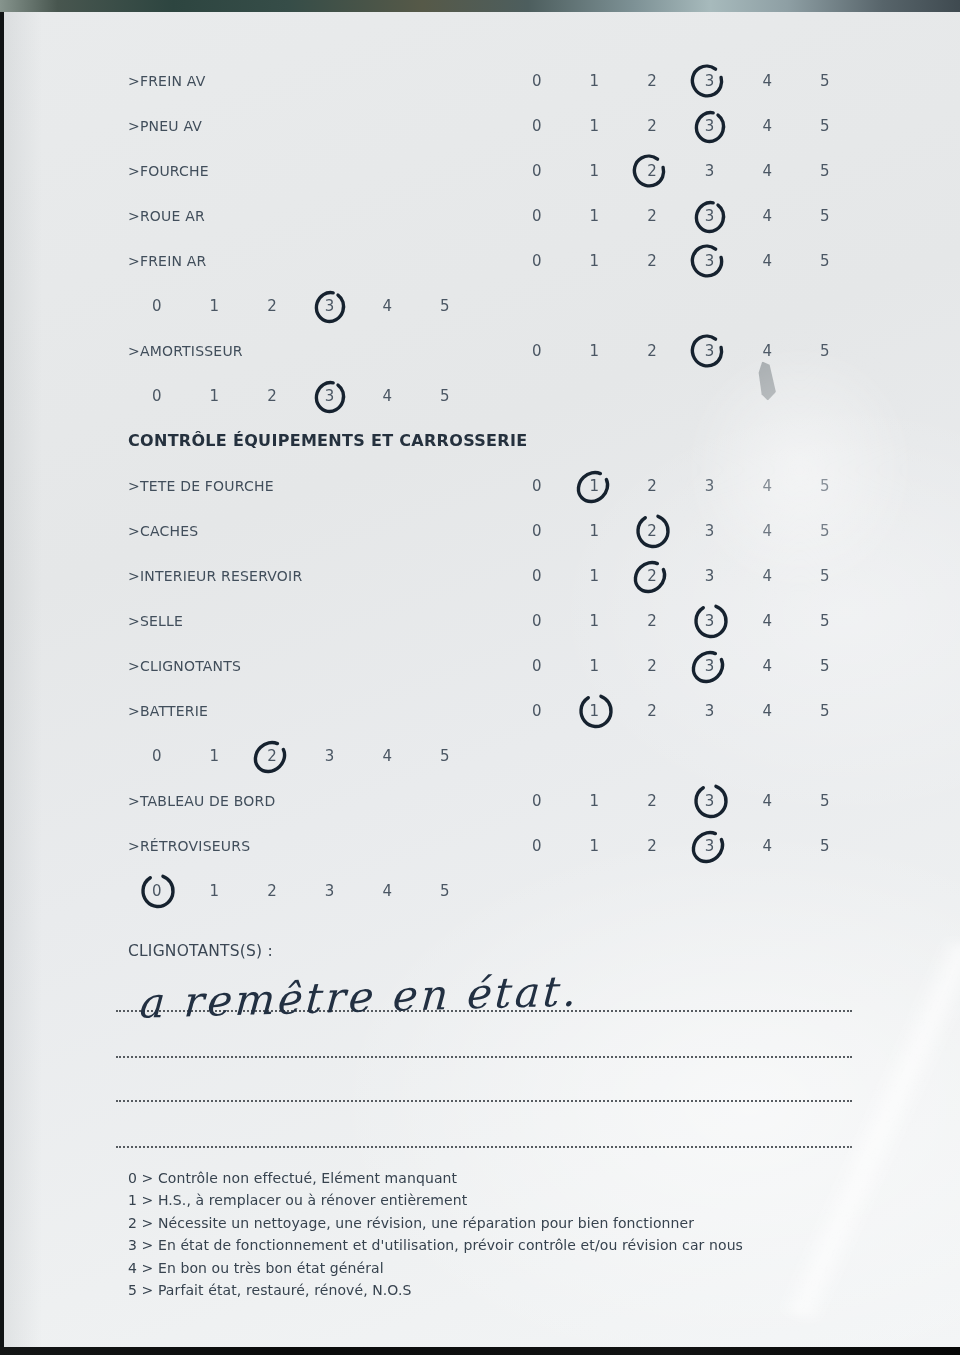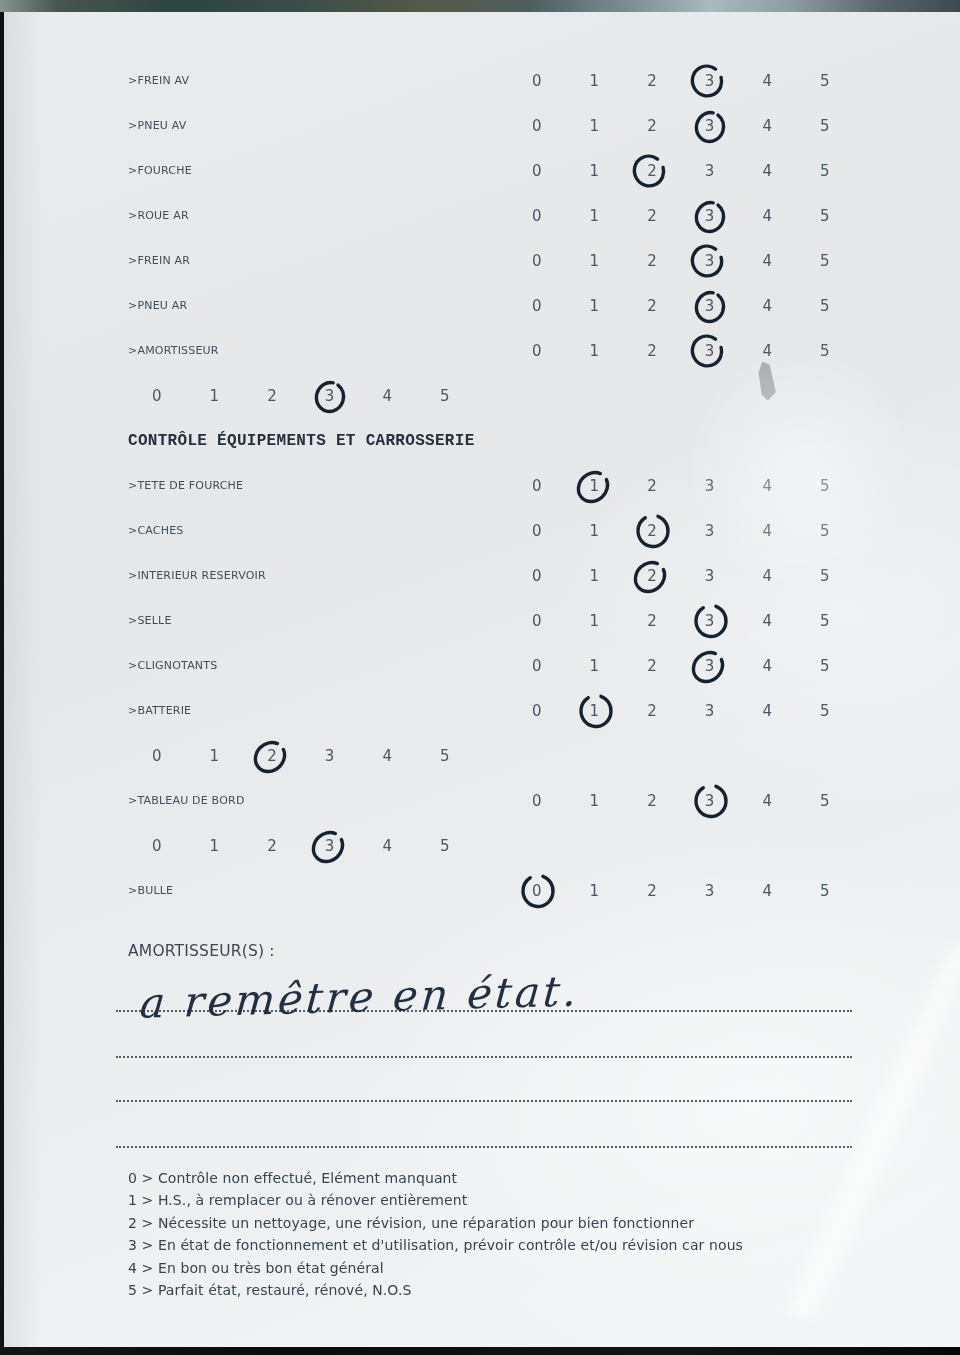--- a/index.html
+++ b/index.html
@@ -33,34 +33,34 @@
   }
   .glare-soft{
     position:absolute;right:40px;top:330px;width:240px;height:260px;
     background:radial-gradient(closest-side, rgba(255,255,255,0.45), rgba(255,255,255,0));
     filter:blur(8px);pointer-events:none;
   }
   .content{position:absolute;left:0;top:0;width:956px;padding:48px 0 0 124px;box-sizing:border-box;}
 
   .score-row{display:flex;align-items:center;height:45px;width:728px;}
   .row-label{
-    width:380px;font-size:11px;letter-spacing:0.2px;color:#414e5b;
+    width:380px;font-size:14px;letter-spacing:0.2px;color:#414e5b;
     white-space:nowrap;
   }
   .score-cell{
     position:relative;width:57.6px;height:45px;display:flex;
     align-items:center;justify-content:center;flex:none;
   }
   .score-num{font-size:15px;color:#4a5663;}
   .circle-mark{
     position:absolute;left:50%;top:50%;pointer-events:none;
   }
   .section-header{
     display:flex;align-items:center;height:45px;
-    font-size:16px;font-weight:bold;color:#25313e;letter-spacing:0.3px;font-family:Liberation Mono, monospace;
+    font-size:16px;font-weight:bold;color:#25313e;letter-spacing:0.3px;
   }
   .obs-label{
     margin-top:20px;height:36px;display:flex;align-items:center;
     font-size:15.5px;color:#3b4754;letter-spacing:0.2px;
   }
   .dotted-lines{width:736px;margin-left:-12px;}
   .dotted-line{border-bottom:2px dotted #565b60;}
   .dl-0{height:41px;}
   .dl-1{height:44px;}
   .dl-2{height:42px;}
@@ -202,21 +202,20 @@
               </svg>
             </div>
             <div class="score-cell">
               <span class="score-num">4</span>
             </div>
             <div class="score-cell">
               <span class="score-num">5</span>
             </div>
           </div>
           <div class="score-row">
-            <div class="row-label">&gt;PNEU AR</div>
             <div class="score-cell">
               <span class="score-num">0</span>
             </div>
             <div class="score-cell">
               <span class="score-num">1</span>
             </div>
             <div class="score-cell">
               <span class="score-num">2</span>
             </div>
             <div class="score-cell">
@@ -465,20 +464,21 @@
               </svg>
             </div>
             <div class="score-cell">
               <span class="score-num">4</span>
             </div>
             <div class="score-cell">
               <span class="score-num">5</span>
             </div>
           </div>
           <div class="score-row">
+            <div class="row-label">&gt;RÉTROVISEURS</div>
             <div class="score-cell">
               <span class="score-num">0</span>
             </div>
             <div class="score-cell">
               <span class="score-num">1</span>
             </div>
             <div class="score-cell">
               <span class="score-num">2</span>
             </div>
             <div class="score-cell">
@@ -488,21 +488,20 @@
               </svg>
             </div>
             <div class="score-cell">
               <span class="score-num">4</span>
             </div>
             <div class="score-cell">
               <span class="score-num">5</span>
             </div>
           </div>
           <div class="score-row">
-            <div class="row-label">&gt;BULLE</div>
             <div class="score-cell">
               <span class="score-num">0</span>
               <svg width="44" height="44" class="circle-mark" style="margin-left: -20.5px; margin-top: -22px;">
                 <ellipse cx="22" cy="22" rx="15.5" ry="15" fill="none" stroke="#16222f" stroke-width="3.4" stroke-linecap="round" stroke-dasharray="82 12" stroke-dashoffset="-4" transform="rotate(-86 22 22)"></ellipse>
               </svg>
             </div>
             <div class="score-cell">
               <span class="score-num">1</span>
             </div>
             <div class="score-cell">
@@ -513,21 +512,21 @@
             </div>
             <div class="score-cell">
               <span class="score-num">4</span>
             </div>
             <div class="score-cell">
               <span class="score-num">5</span>
             </div>
           </div>
         </div>
 
-      <div class="obs-label">AMORTISSEUR(S) :</div>
+      <div class="obs-label">CLIGNOTANTS(S) :</div>
 
       <div class="dotted-lines" id="dotted-lines">
           <div class="dotted-line dl-0"></div>
           <div class="dotted-line dl-1"></div>
           <div class="dotted-line dl-2"></div>
           <div class="dotted-line dl-3"></div>
         </div>
 
       <div class="legend" id="legend">
           <div class="legend-line">0 &gt; Contrôle non effectué, Elément manquant</div>

